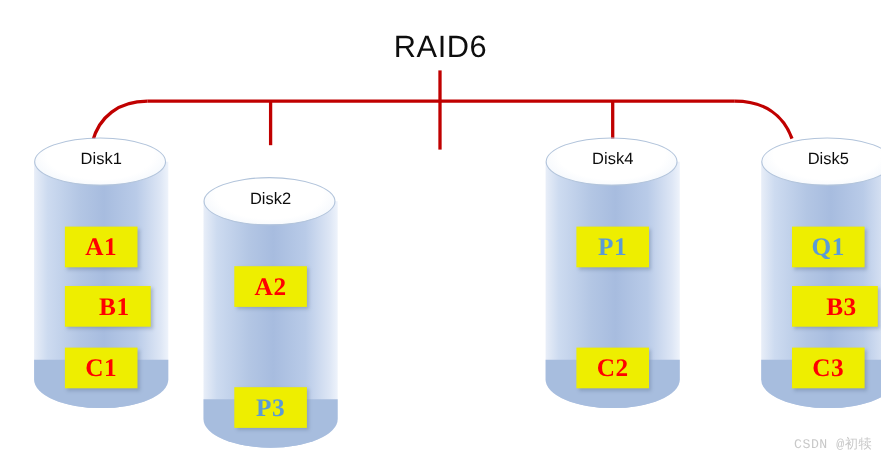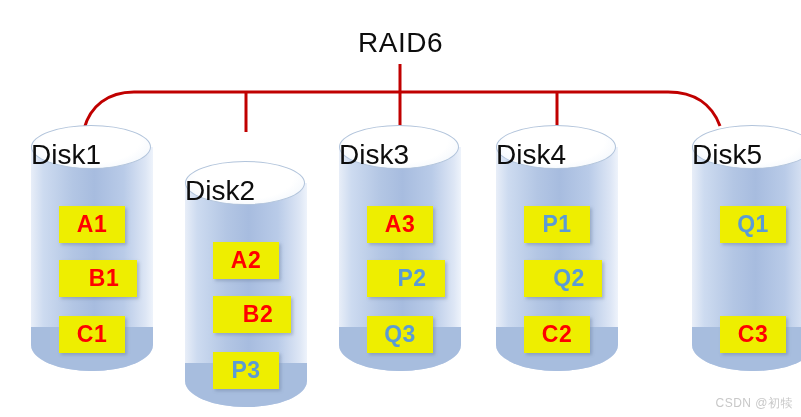--- a/index.html
+++ b/index.html
@@ -82,61 +82,61 @@
     width: 120px;
     height: 44px;
     border-radius: 50%;
     background: radial-gradient(ellipse at 50% 35%, #ffffff 0%, #ffffff 58%, #f3f7fc 82%, #e6edf7 100%);
     border: 1px solid #b2c4db;
     box-sizing: border-box;
   }
   .disk-label {
     position: absolute;
     left: 0;
-    top: 16px;
-    width: 122px;
-    text-align: left;
-    font-size: 28px;
+    top: 6px;
+    width: 122px;
+    text-align: center;
+    font-size: 15px;
     color: #0d0d0d;
     font-family: "Liberation Sans", sans-serif;
     line-height: 28px;
     white-space: nowrap;
   }
 
   
   .block {
     position: absolute;
     width: 66px;
     height: 37px;
     left: 28px;
     background: #eeee00;
     box-shadow: 2px 2px 3px rgba(90, 110, 140, 0.35);
     display: flex;
     align-items: center;
     justify-content: center;
     font-size: 23px;
     font-weight: bold;
-    font-family: Liberation Sans, sans-serif;
+    font-family: Liberation Serif, serif;
     letter-spacing: 0.5px;
     line-height: 37px;
   }
   .block.row0 { top: 81px; }
   .block.row1 { top: 135px; padding-left: 12px; }
   .block.row2 { top: 191px; }
   .block.data  { color: #ff0000; }
   .block.parity { color: #5b9bd5; text-align: right; }
 
   
   #watermark {
     position: absolute;
     right: 8px;
     bottom: 5px;
     font-size: 12px;
     color: #c8c8c8;
-    font-family: Liberation Sans, sans-serif;
+    font-family: Liberation Mono, monospace;
     white-space: nowrap;
     letter-spacing: 0.5px;
   }
 </style>
 </head>
 <body>
 
 <div id="canvas">
 
   <div id="raid-title">RAID6</div>
@@ -164,51 +164,40 @@
     <div class="block row2 data">C1</div>
   </div>
 
   <div class="disk" style="left:185px;margin-top:36px;">
     <div class="cyl-body">
       <div class="cyl-bottom-shade"></div>
     </div>
     <div class="cyl-top"></div>
     <div class="disk-label">Disk2</div>
     <div class="block row0 data">A2</div>
-    <div class="block row1 data">B2</div>
     <div class="block row2 parity">P3</div>
   </div>
 
-  <div class="disk" style="left:339px;">
-    <div class="cyl-body">
-      <div class="cyl-bottom-shade"></div>
-    </div>
-    <div class="cyl-top"></div>
-    <div class="disk-label">Disk3</div>
-    <div class="block row0 data">A3</div>
-    <div class="block row1 parity">P2</div>
-    <div class="block row2 parity">Q3</div>
-  </div>
 
   <div class="disk" style="left:496px;">
     <div class="cyl-body">
       <div class="cyl-bottom-shade"></div>
     </div>
     <div class="cyl-top"></div>
     <div class="disk-label">Disk4</div>
     <div class="block row0 parity">P1</div>
-    <div class="block row1 parity">Q2</div>
     <div class="block row2 data">C2</div>
   </div>
 
   <div class="disk" style="left:651px;margin-left:41px;">
     <div class="cyl-body">
       <div class="cyl-bottom-shade"></div>
     </div>
     <div class="cyl-top"></div>
     <div class="disk-label">Disk5</div>
     <div class="block row0 parity">Q1</div>
+    <div class="block row1 data">B3</div>
     <div class="block row2 data">C3</div>
   </div>
 
   <div id="watermark">CSDN @初犊</div>
 
 </div>
 
 </body></html>

